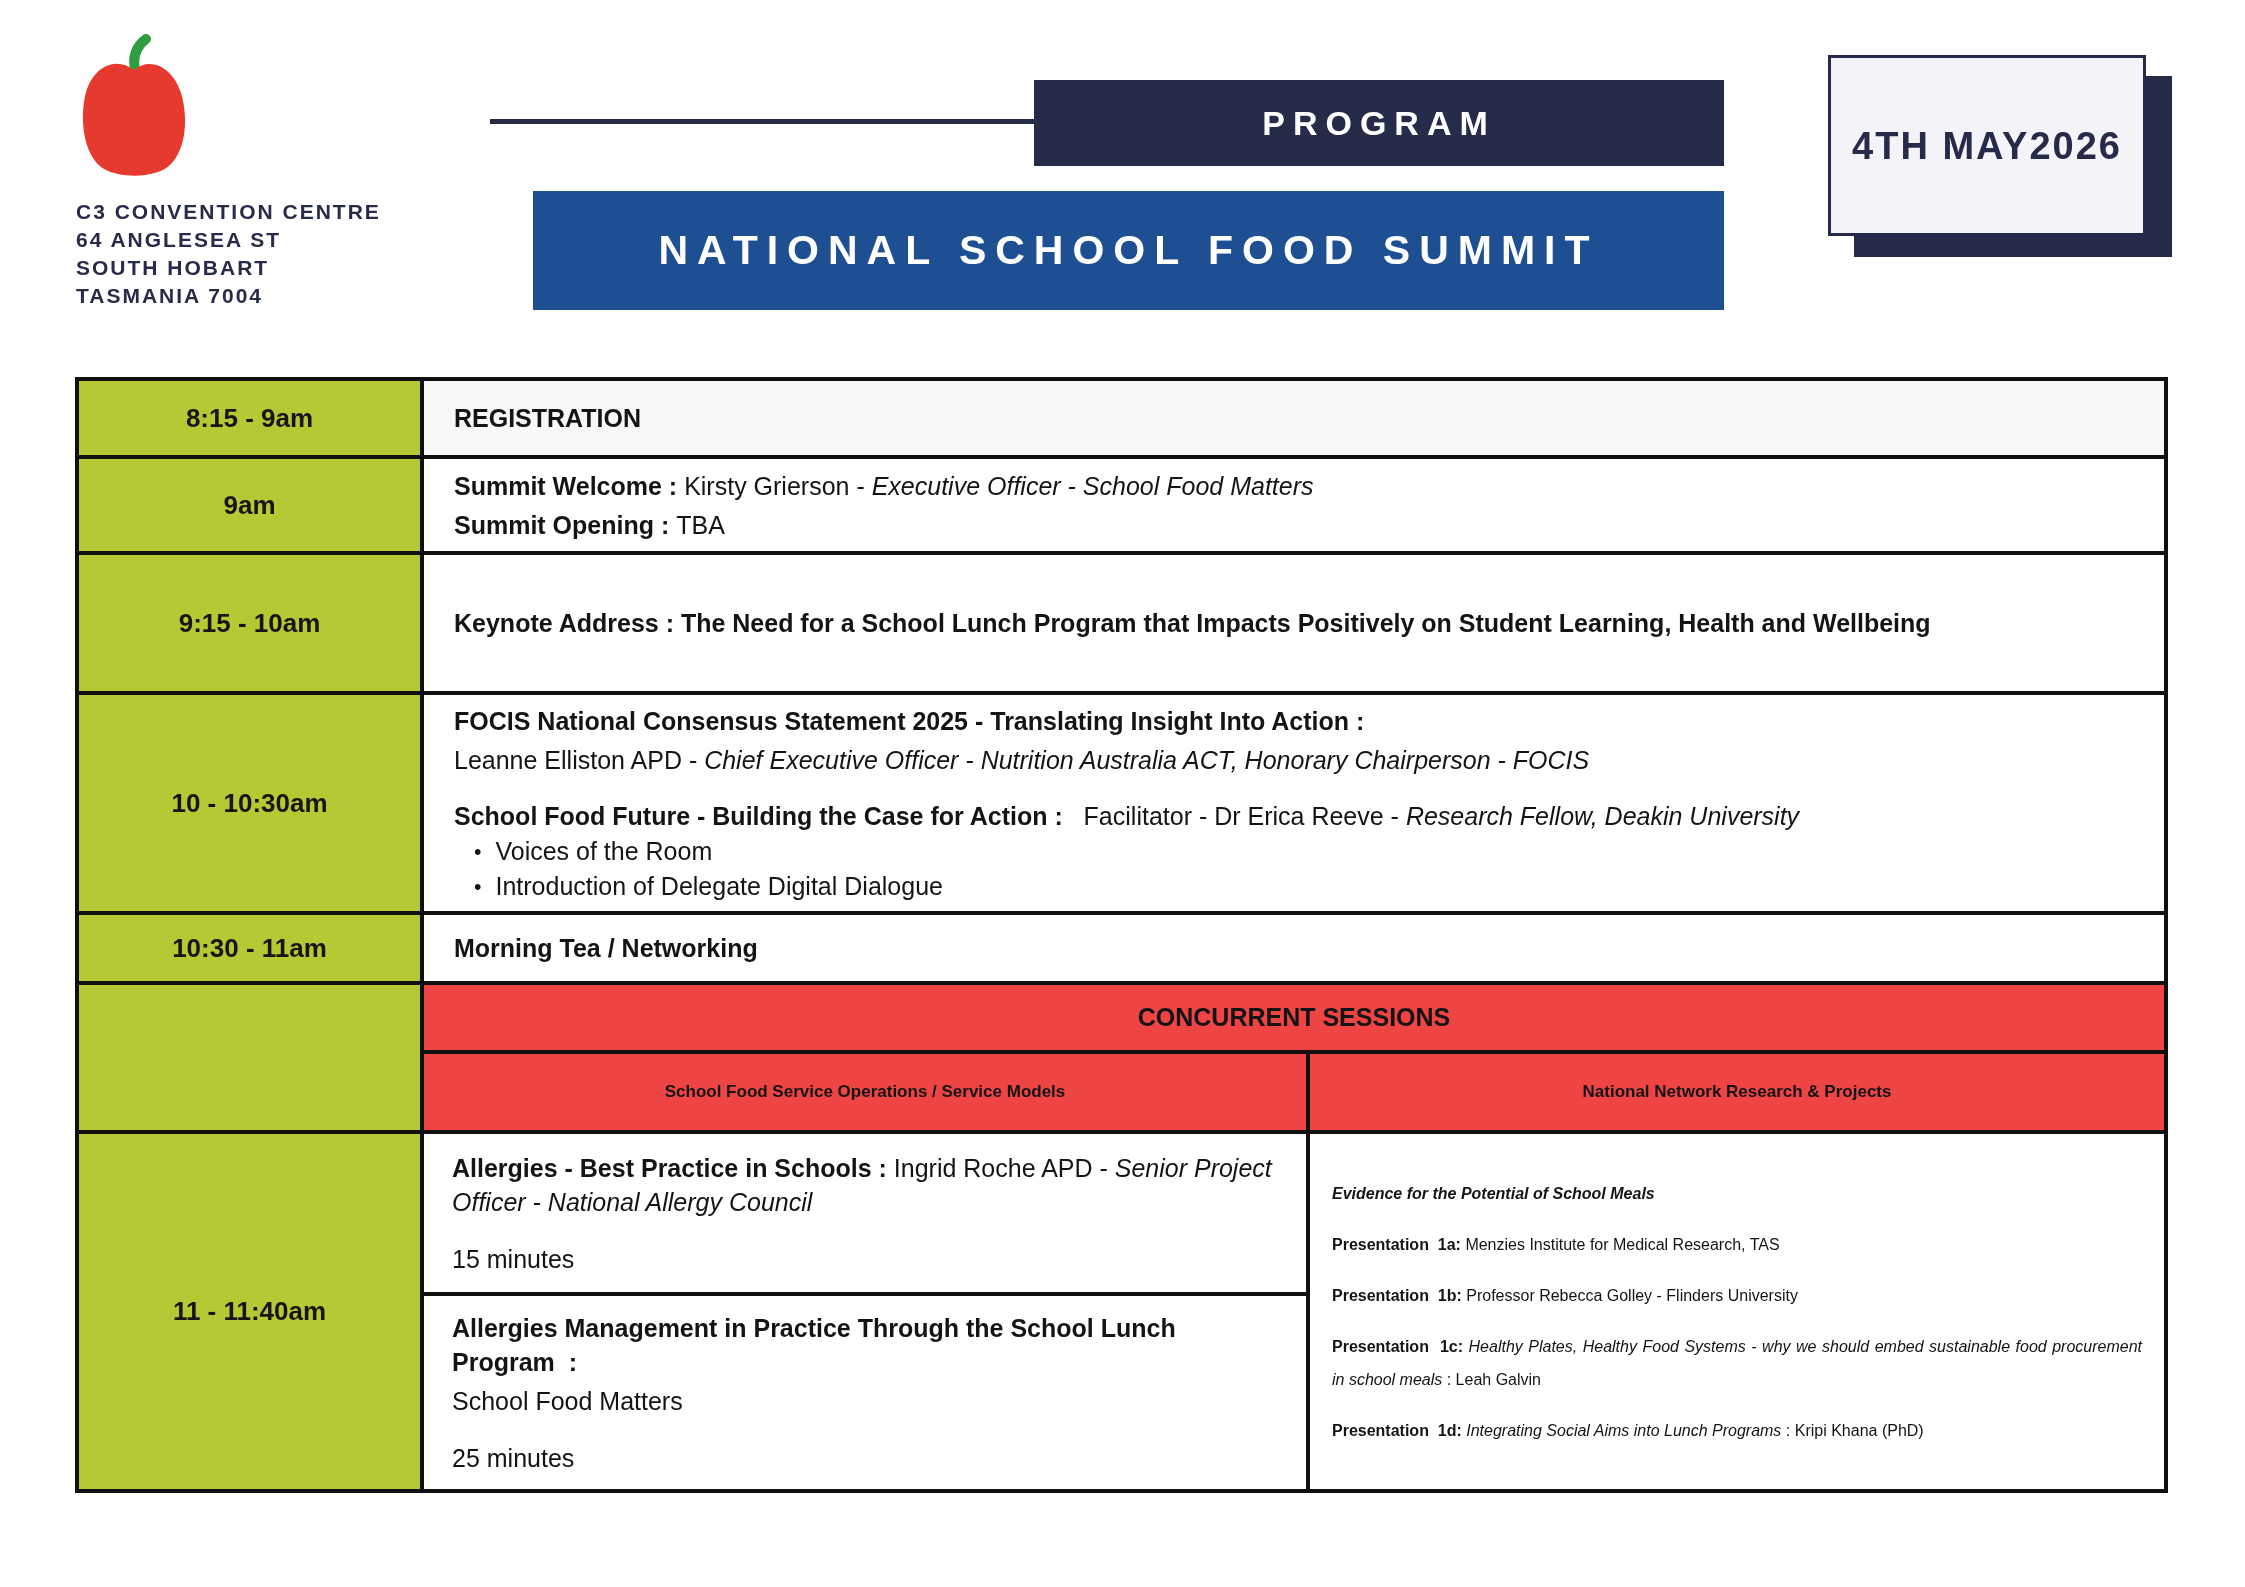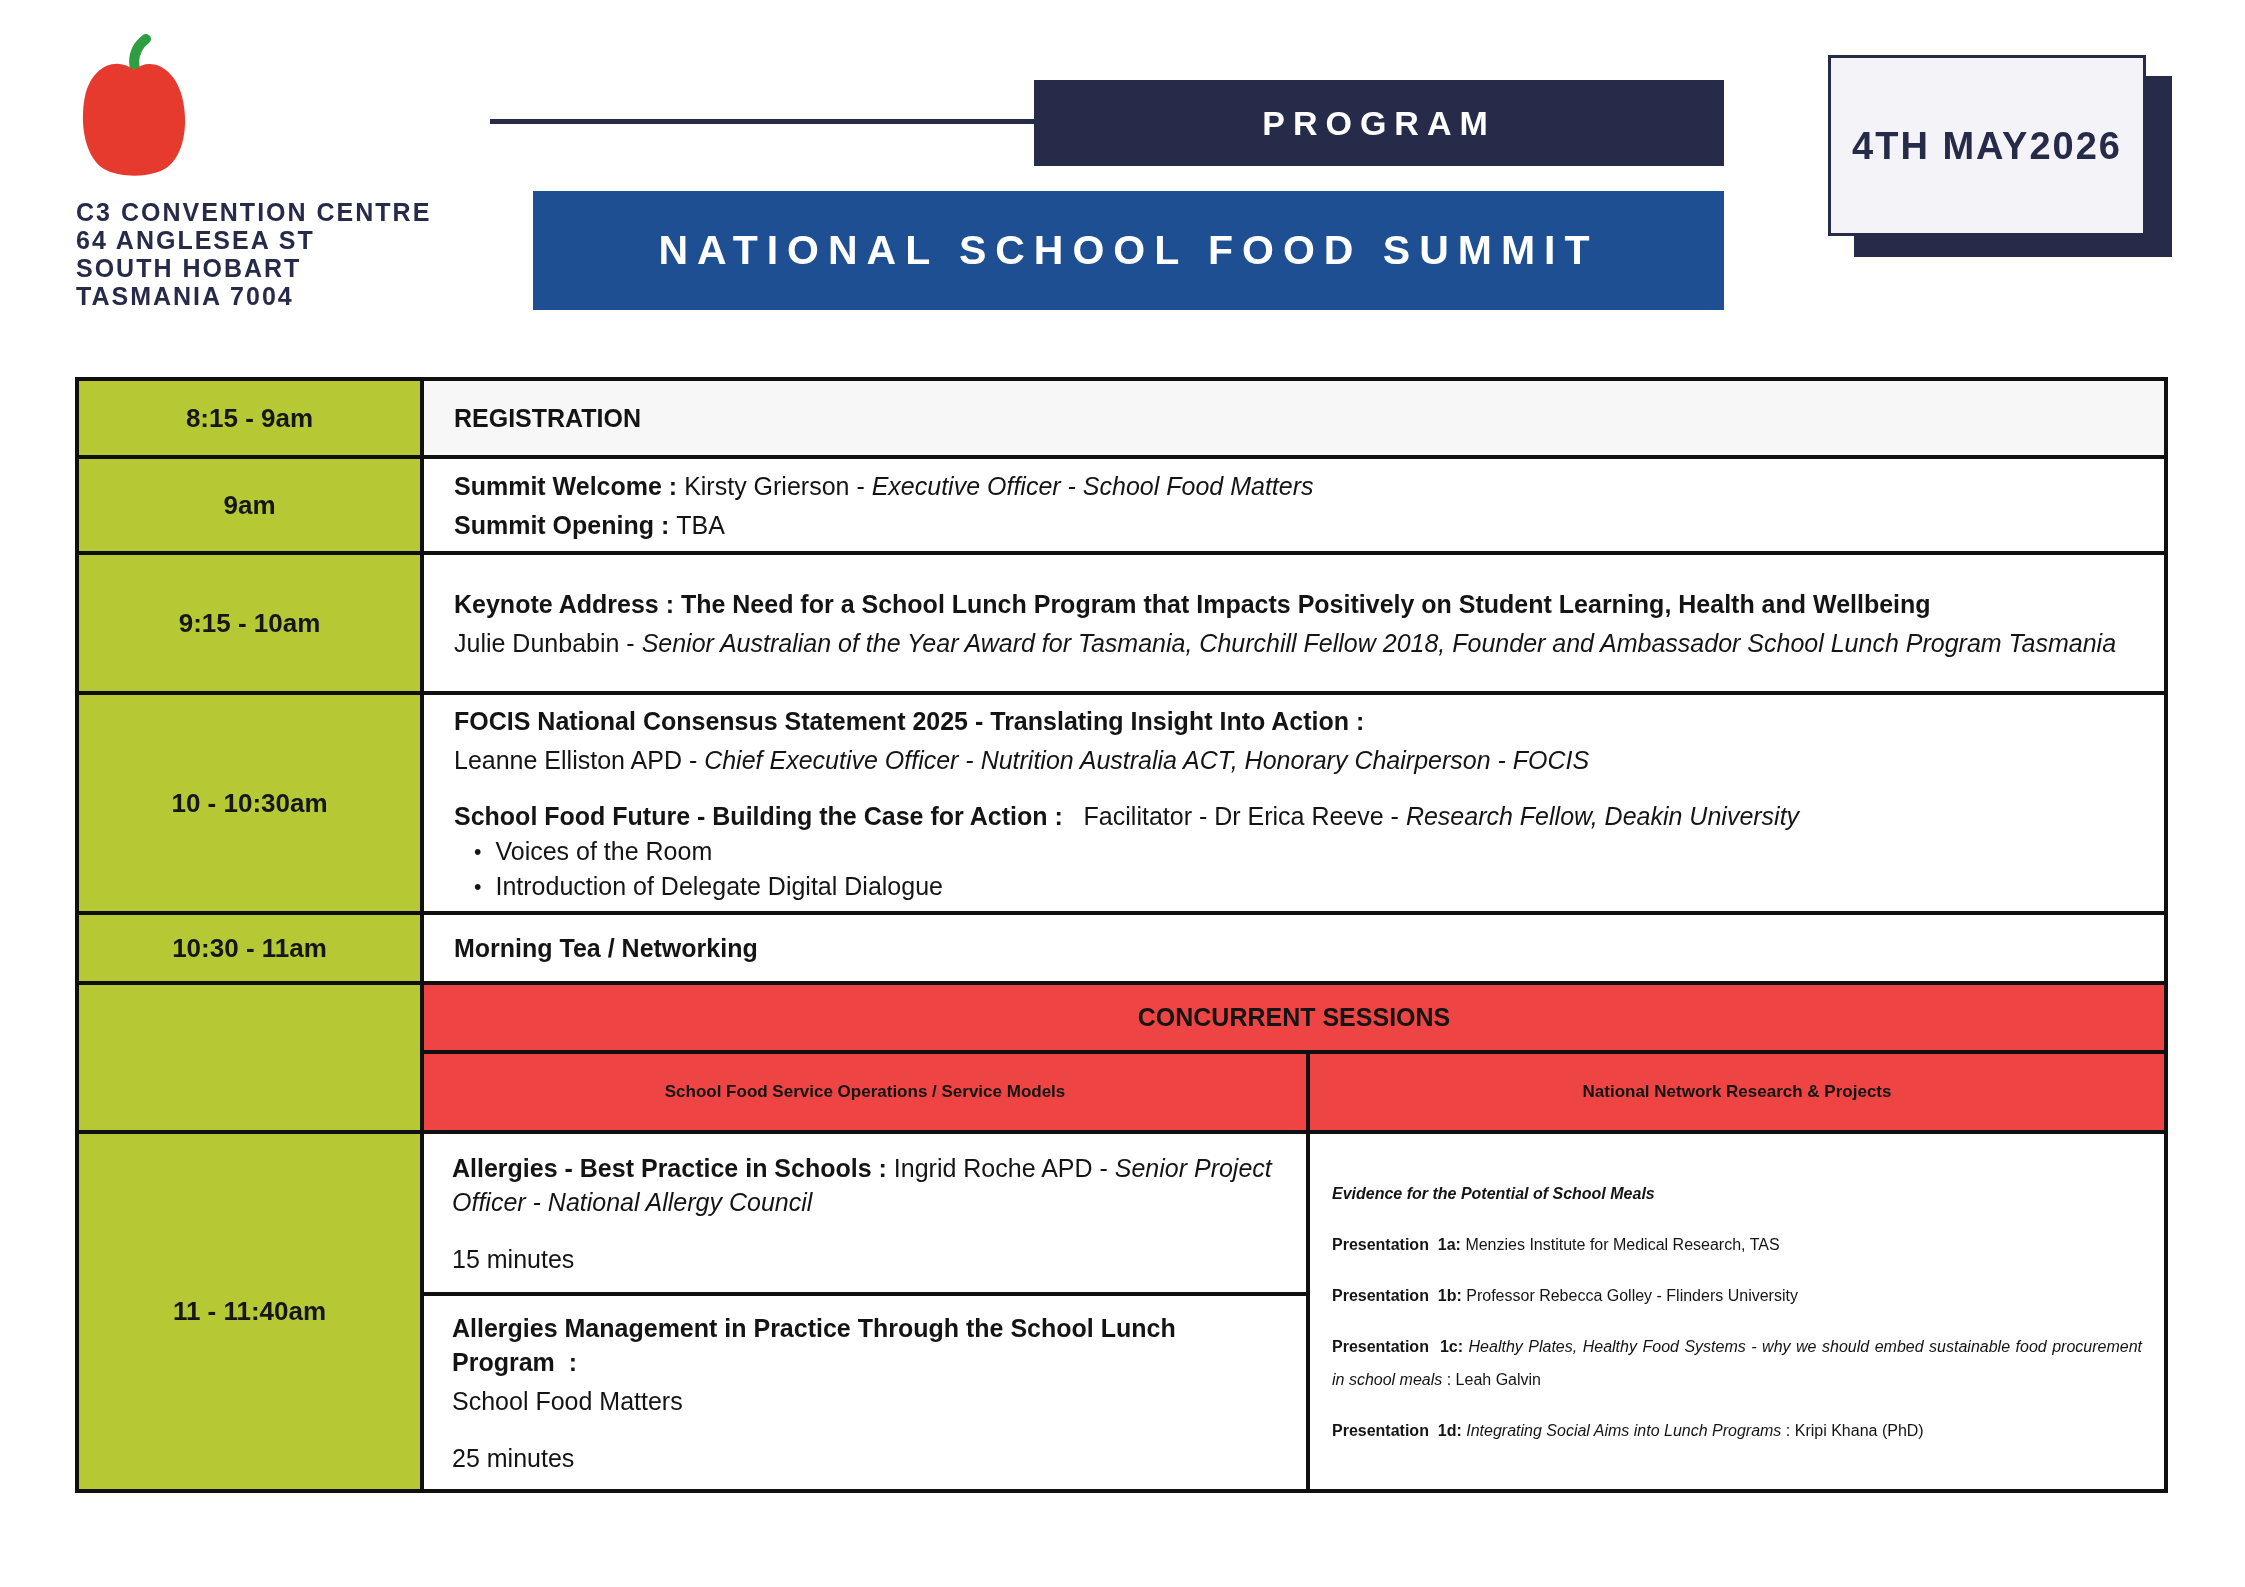--- a/index.html
+++ b/index.html
@@ -16,21 +16,21 @@
     width:2245px;height:1587px;position:relative;overflow:hidden;
     font-family:"Liberation Sans", sans-serif;color:#141414;
   }
   .b{font-weight:bold;}
   .i{font-style:italic;}
 
   
   .logo{position:absolute;left:70px;top:34px;width:122px;height:146px;}
   .venue{
     position:absolute;left:76px;top:198px;
-    color:var(--navy);font-weight:bold;font-size:25px;letter-spacing:2px;line-height:28px;
+    color:var(--navy);font-weight:bold;font-size:21px;letter-spacing:2px;line-height:28px;
   }
   .program-line{
     position:absolute;left:490px;top:119px;width:546px;height:5px;background:var(--navy);
   }
   .program-banner{
     position:absolute;left:1034px;top:80px;width:690px;height:86px;background:var(--navy);
     display:flex;align-items:center;justify-content:center;
     color:#fff;font-weight:bold;font-size:34px;letter-spacing:8px;
   }
   .title-banner{
@@ -148,21 +148,20 @@
     <div class="ccell">
         <div class="line"><span class="b">Summit Welcome : </span><span>Kirsty Grierson - </span><span class="i">Executive Officer - School Food Matters</span></div>
         <div class="line"><span class="b">Summit Opening : </span><span>TBA</span></div>
       </div>
   </div>
 
   <div class="row r3">
     <div class="tcell">9:15 - 10am</div>
     <div class="ccell">
         <div class="line"><span class="b">Keynote Address : The Need for a School Lunch Program that Impacts Positively on Student Learning, Health and Wellbeing</span></div>
-        <div class="line"><span>Julie Dunbabin - </span><span class="i">Senior Australian of the Year Award for Tasmania, Churchill Fellow 2018, Founder and Ambassador School Lunch Program Tasmania</span></div>
       </div>
   </div>
 
   <div class="row r4">
     <div class="tcell">10 - 10:30am</div>
     <div class="ccell">
         <div class="line"><span class="b">FOCIS National Consensus Statement 2025 - Translating Insight Into Action :</span></div>
         <div class="line"><span>Leanne Elliston APD - </span><span class="i">Chief Executive Officer - Nutrition Australia ACT, Honorary Chairperson - FOCIS</span></div>
         <div class="spacer"></div>
         <div class="line"><span class="b">School Food Future - Building the Case for Action :</span><span>   Facilitator - Dr Erica Reeve - </span><span class="i">Research Fellow, Deakin University</span></div>

